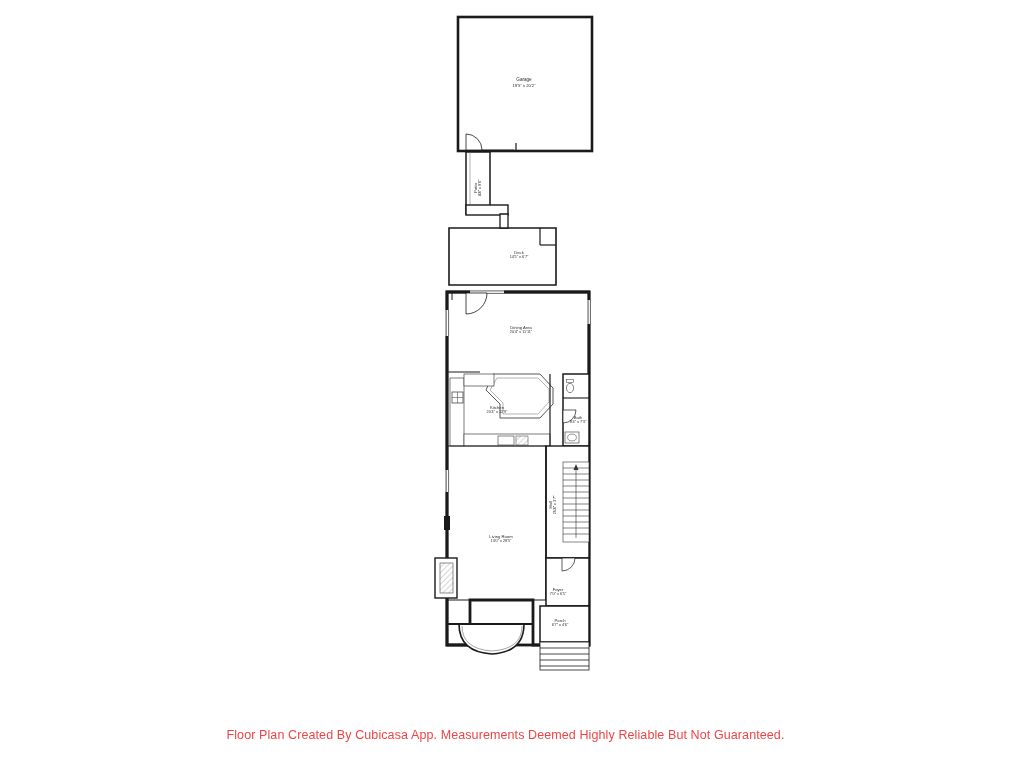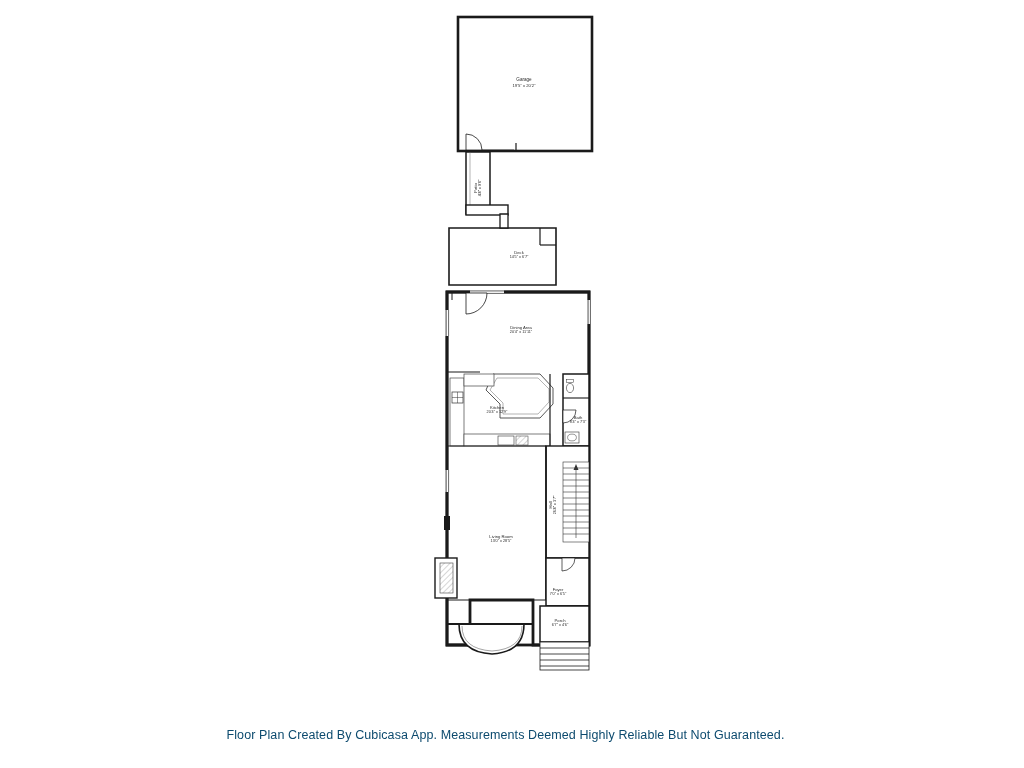--- a/index.html
+++ b/index.html
@@ -21,21 +21,21 @@
     width: 1024px;
     height: 768px;
   }
   .caption {
     position: absolute;
     left: 0;
     top: 728px;
     width: 1011px;
     text-align: center;
     font-size: 12.5px;
-    color: #0c4a6e;
+    color: #ef4444;
     letter-spacing: 0.1px;
   }
   .room-label {
     position: absolute;
     text-align: center;
     color: #2b2b2b;
     line-height: 1.25;
     white-space: nowrap;
     pointer-events: none;
   }

